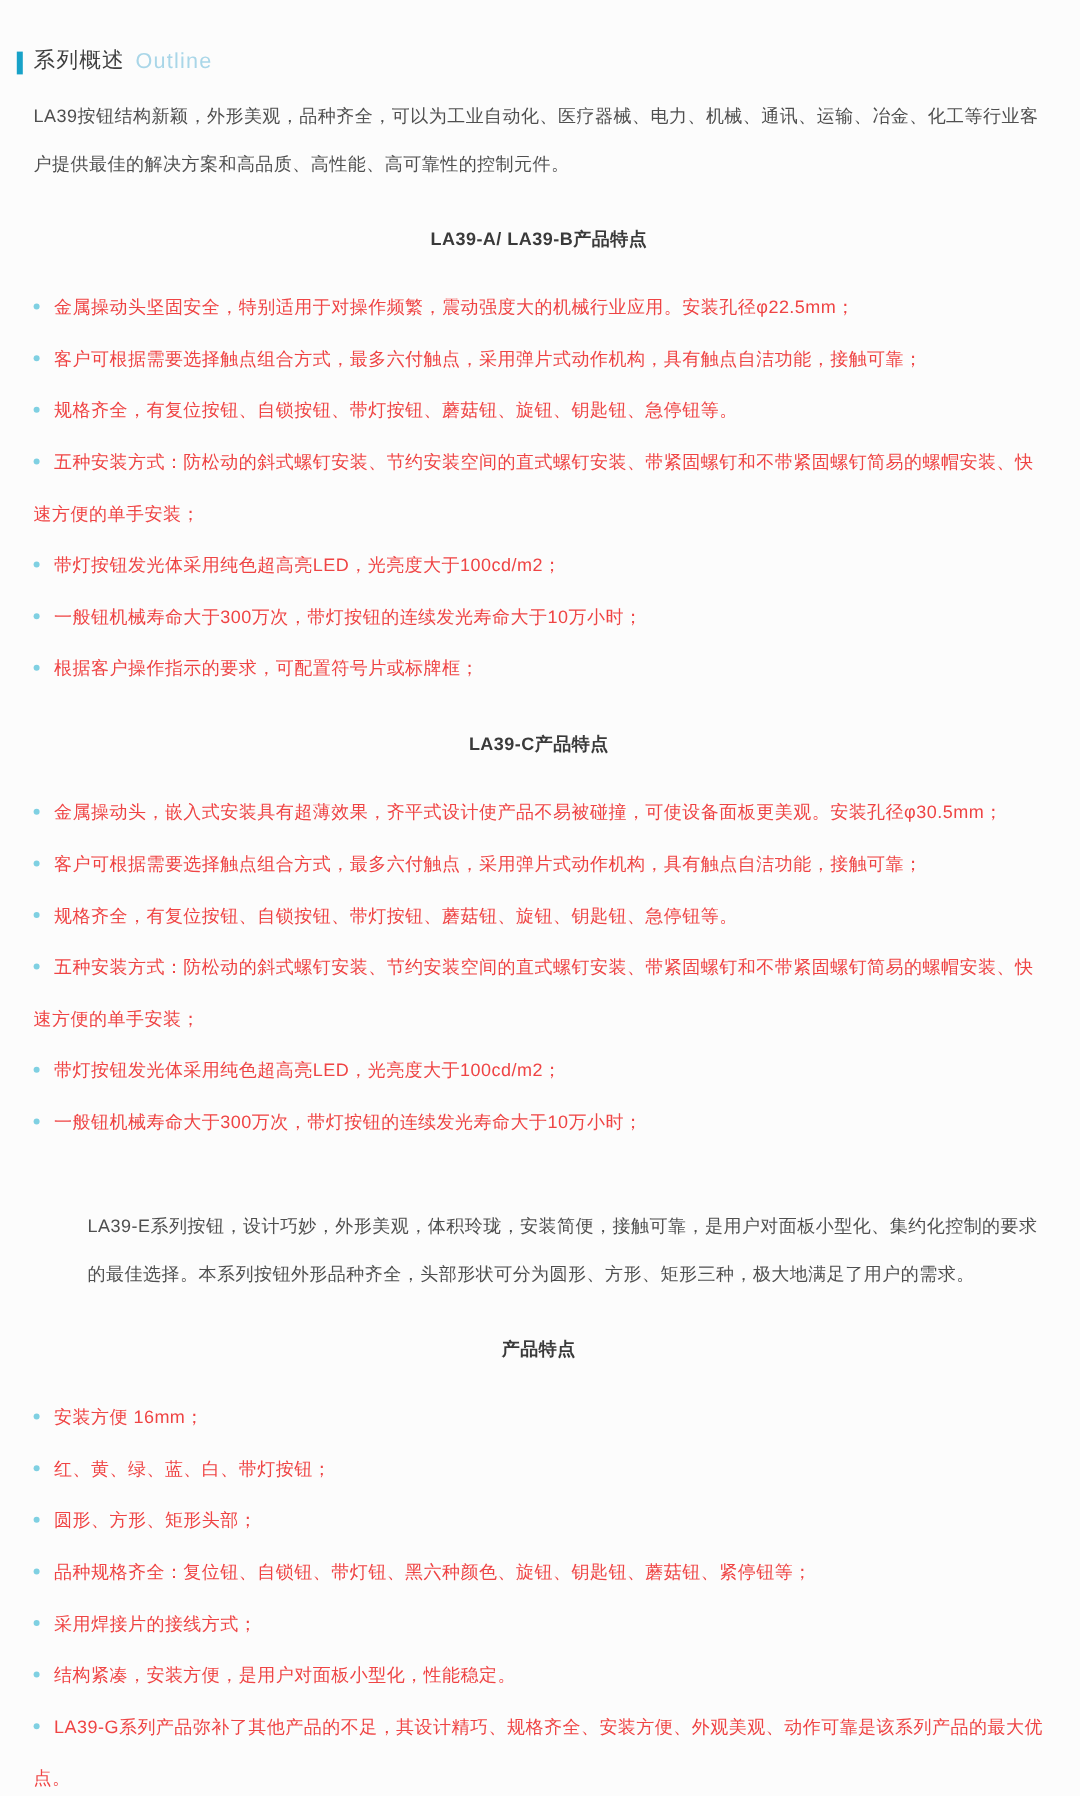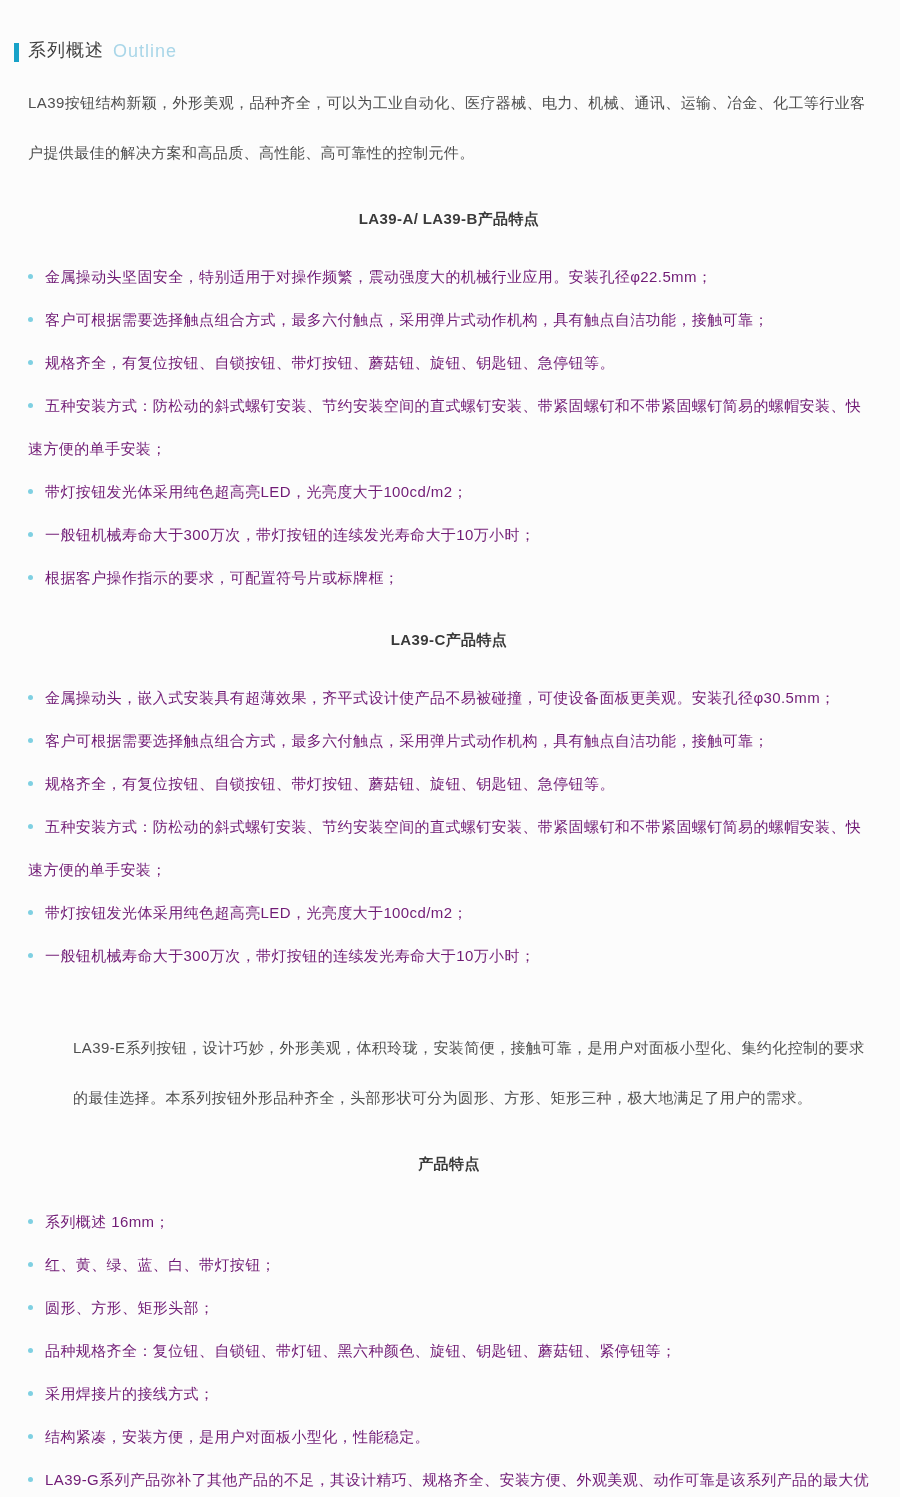--- a/index.html
+++ b/index.html
@@ -40,21 +40,21 @@
   }
   .title-en {
     font-size: 18px;
     color: #a9d6e8;
     margin-left: 9px;
     letter-spacing: 1px;
   }
   
   .para {
     font-size: 15px;
-    line-height: 50px;
+    line-height: 40px;
     letter-spacing: 0.4px;
     color: #4f4f4f;
     margin: 16px 0 0 0;
   }
   .para-e {
     margin-top: 46px;
     margin-left: 45px;
   }
   
   .sec {
@@ -68,21 +68,21 @@
   
   .features {
     list-style: none;
     margin: 26px 0 0 0;
     padding: 0;
   }
   .features li {
     font-size: 15px;
     line-height: 43px;
     letter-spacing: 0.4px;
-    color: #701a75;
+    color: #ef4444;
   }
   .dot {
     display: inline-block;
     width: 5px;
     height: 5px;
     border-radius: 50%;
     background: #7fd0e2;
     vertical-align: middle;
     margin-right: 12px;
     margin-bottom: 3px;
@@ -119,21 +119,21 @@
     <li><span class="dot"></span><span>规格齐全，有复位按钮、自锁按钮、带灯按钮、蘑菇钮、旋钮、钥匙钮、急停钮等。</span></li>
     <li><span class="dot"></span><span>五种安装方式：防松动的斜式螺钉安装、节约安装空间的直式螺钉安装、带紧固螺钉和不带紧固螺钉简易的螺帽安装、快速方便的单手安装；</span></li>
     <li><span class="dot"></span><span>带灯按钮发光体采用纯色超高亮LED，光亮度大于100cd/m2；</span></li>
     <li><span class="dot"></span><span>一般钮机械寿命大于300万次，带灯按钮的连续发光寿命大于10万小时；</span></li>
   </ul>
 
   <p class="para para-e">LA39-E系列按钮，设计巧妙，外形美观，体积玲珑，安装简便，接触可靠，是用户对面板小型化、集约化控制的要求的最佳选择。本系列按钮外形品种齐全，头部形状可分为圆形、方形、矩形三种，极大地满足了用户的需求。</p>
 
   <h3 class="sec">产品特点</h3>
   <ul class="features">
-    <li><span class="dot"></span><span>系列概述 16mm；</span></li>
+    <li><span class="dot"></span><span>安装方便 16mm；</span></li>
     <li><span class="dot"></span><span>红、黄、绿、蓝、白、带灯按钮；</span></li>
     <li><span class="dot"></span><span>圆形、方形、矩形头部；</span></li>
     <li><span class="dot"></span><span>品种规格齐全：复位钮、自锁钮、带灯钮、黑六种颜色、旋钮、钥匙钮、蘑菇钮、紧停钮等；</span></li>
     <li><span class="dot"></span><span>采用焊接片的接线方式；</span></li>
     <li><span class="dot"></span><span>结构紧凑，安装方便，是用户对面板小型化，性能稳定。</span></li>
     <li><span class="dot"></span><span>LA39-G系列产品弥补了其他产品的不足，其设计精巧、规格齐全、安装方便、外观美观、动作可靠是该系列产品的最大优点。</span></li>
 
   </ul>
 
 </div>

